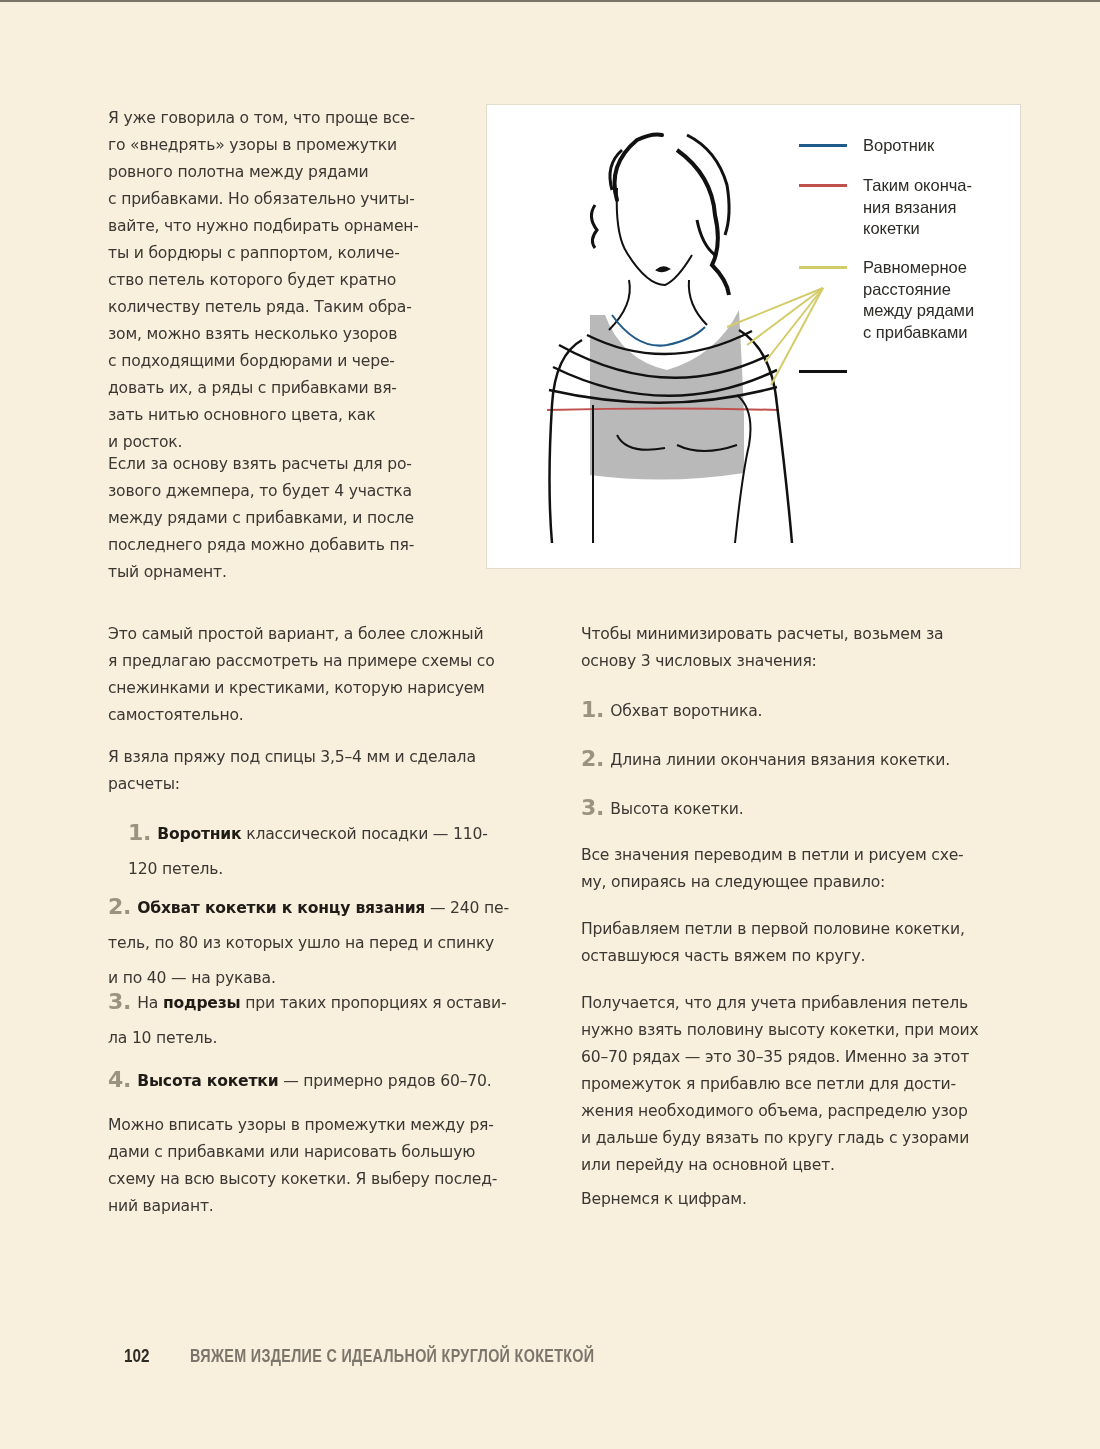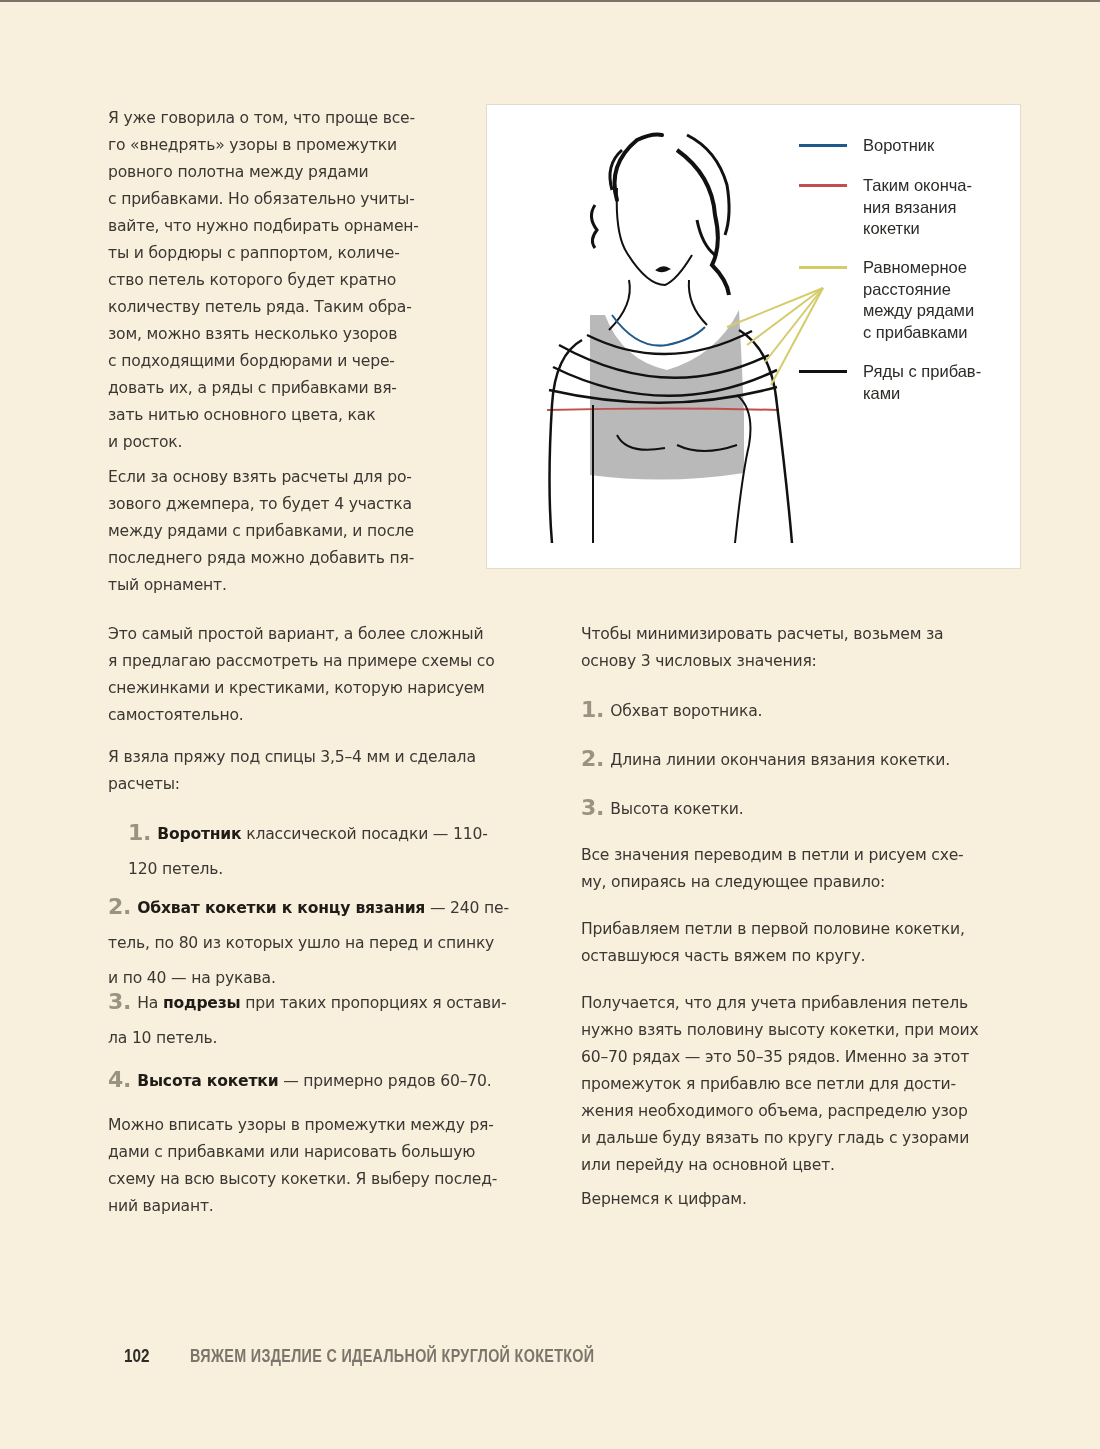--- a/index.html
+++ b/index.html
@@ -8,21 +8,21 @@
     background: #f8efdd;
     font-family: "DejaVu Sans", sans-serif;
     color: #3a3530;
   }
   .topbar { position: absolute; left: 0; top: 0; width: 1100px; height: 2px; background: #7a7468; }
   .para {
     position: absolute; font-size: 15.6px; line-height: 27px; color: #3b3732;
     letter-spacing: -0.2px; white-space: pre-line;
   }
   .col-left-top { left: 108px; top: 105px; width: 350px; }
-  .col-left-top2 { left: 108px; top: 451px; width: 350px; margin-top: 13px; }
+  .col-left-top2 { left: 108px; top: 451px; width: 350px; }
   .figure {
     position: absolute; left: 486px; top: 104px; width: 535px; height: 465px;
     background: #ffffff; border: 1px solid #e2dccd; box-sizing: border-box;
   }
   .figure svg.drawing { position: absolute; left: 0; top: 0; }
   .legend-item { position: absolute; left: 312px; display: flex; align-items: flex-start; }
   .legend-line { width: 48px; height: 3px; margin-top: 9px; margin-right: 16px; flex: none; }
   .legend-label {
     font-family: "Liberation Sans", sans-serif; font-size: 16.5px; line-height: 21.5px;
     color: #2d2b28; white-space: pre-line; width: 150px;
@@ -116,22 +116,20 @@
   </div>
   <div class="legend-item" style="top:152px">
     <div class="legend-line" style="background:#d4cc6a"></div>
     <div class="legend-label">Равномерное
 расстояние
 между рядами
 с прибавками</div>
   </div>
   <div class="legend-item" style="top:256px">
     <div class="legend-line" style="background:#111111"></div>
-    <div class="legend-label">Ряды с прибав-
-ками</div>
   </div>
 </div>
 
 <div class="para" style="left:108px; top:621px; width:450px;">Это самый простой вариант, а более сложный
 я предлагаю рассмотреть на примере схемы со
 снежинками и крестиками, которую нарисуем
 самостоятельно.</div>
 <div class="para" style="left:108px; top:744px; width:450px;">Я взяла пряжу под спицы 3,5–4 мм и сделала
 расчеты:</div>
 
@@ -169,21 +167,21 @@
 <div class="list-item" style="left:581px; top:790px; width:440px;">
   <span class="list-num">3.</span><span>Высота кокетки.</span>
 </div>
 
 <div class="para" style="left:581px; top:842px; width:440px;">Все значения переводим в петли и рисуем схе-
 му, опираясь на следующее правило:</div>
 <div class="para" style="left:581px; top:916px; width:440px;">Прибавляем петли в первой половине кокетки,
 оставшуюся часть вяжем по кругу.</div>
 <div class="para" style="left:581px; top:990px; width:440px;">Получается, что для учета прибавления петель
 нужно взять половину высоту кокетки, при моих
-60–70 рядах — это 50–35 рядов. Именно за этот
+60–70 рядах — это 30–35 рядов. Именно за этот
 промежуток я прибавлю все петли для дости-
 жения необходимого объема, распределю узор
 и дальше буду вязать по кругу гладь с узорами
 или перейду на основной цвет.</div>
 <div class="para" style="left:581px; top:1186px; width:440px;">Вернемся к цифрам.</div>
 
 <div class="footer">
   <span class="page-num">102</span>
   <span class="running-title">ВЯЖЕМ ИЗДЕЛИЕ С ИДЕАЛЬНОЙ КРУГЛОЙ КОКЕТКОЙ</span>
 </div>

